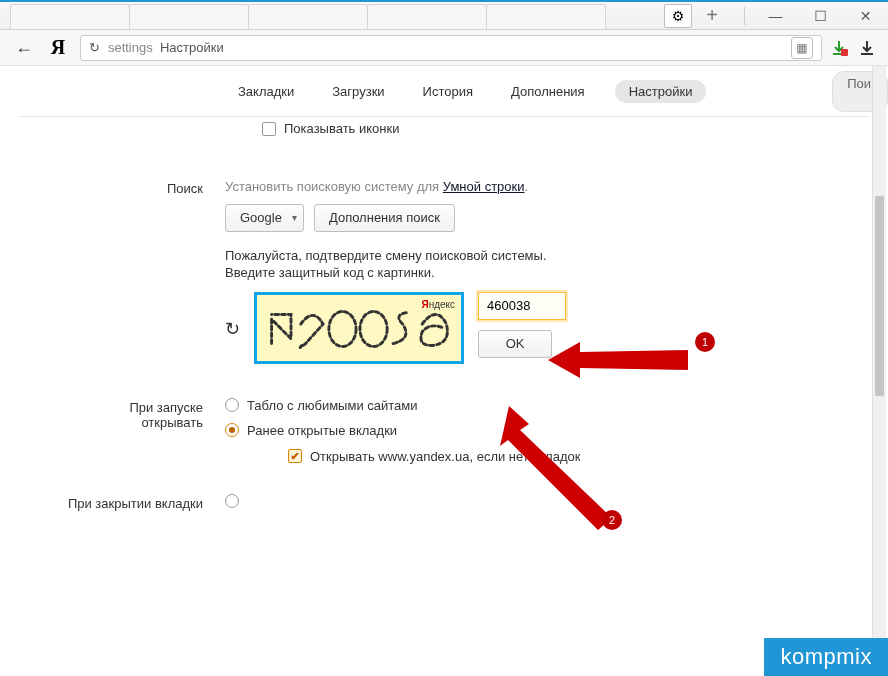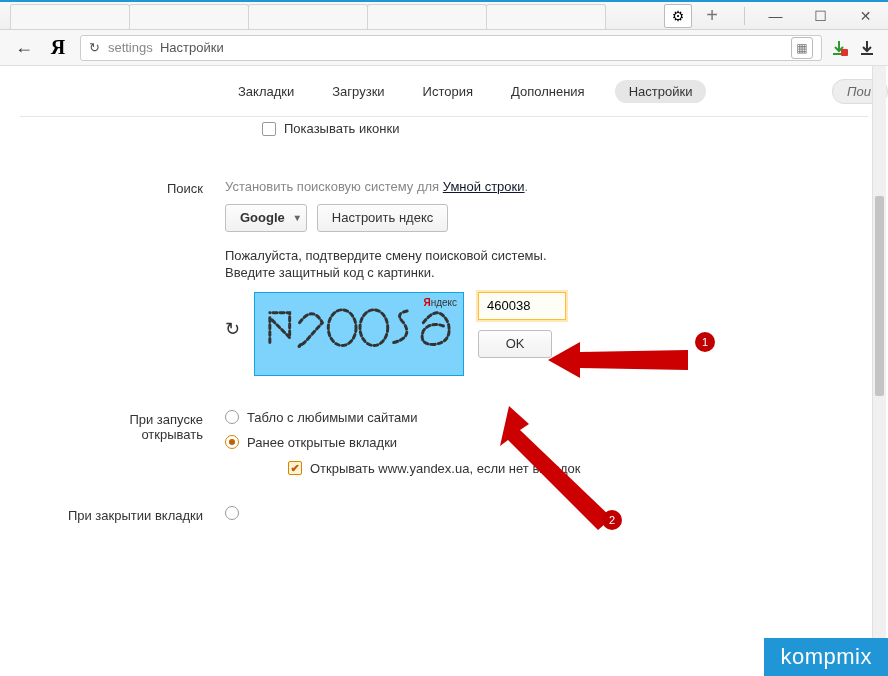--- a/index.html
+++ b/index.html
@@ -23,46 +23,46 @@
 .addr-field .reload { margin-right: 8px; font-size: 13px; }
 .addr-field .muted { color: #888; }
 .addr-right { display: flex; align-items: center; gap: 10px; margin-left: 8px; }
 .tablo-icon { width: 22px; height: 22px; border: 1px solid #bbb; border-radius: 3px; display: flex; align-items: center; justify-content: center; font-size: 12px; color: #777; }
 .dl-icon { width: 18px; height: 18px; }
 
 
 .nav-row { height: 50px; display: flex; align-items: center; padding-left: 230px; gap: 22px; font-size: 13px; color: #333; }
 .nav-item { padding: 4px 8px; }
 .nav-item.active { background: #e6e6e6; border-radius: 12px; padding: 4px 14px; }
-.search-pill { margin-left: auto; margin-right: 0; background: #eee; border: 1px solid #ddd; border-radius: 12px; padding: 4px 16px 4px 14px; color: #666; font-style: italic; }
+.search-pill { margin-left: auto; margin-right: 0; background: #eee; border: 1px solid #ddd; border-radius: 12px; padding: 4px 16px 20px 14px; color: #666; }
 
 .divider { height: 1px; background: #e6e6e6; margin: 0 20px 8px 20px; }
 
 
 .settings { padding: 0 20px 0 0; position: relative; }
 .row { display: flex; margin-bottom: 26px; }
 .row .label { width: 225px; text-align: right; padding-right: 22px; font-size: 13px; color: #333; padding-top: 2px; }
 .row .content { flex: 1; font-size: 13px; color: #333; }
 
 .chk { display: inline-flex; align-items: center; gap: 8px; padding-left: 37px; }
 .chkbox { width: 14px; height: 14px; border: 1px solid #999; border-radius: 2px; display: inline-flex; align-items: center; justify-content: center; font-size: 11px; }
 .chkbox.on::before { content: "✔"; color: #333; font-weight: bold; }
 .chkbox.orange { border-color: #d88400; background: #fff3d6; }
 .chkbox.orange.on::before { color: #c06000; }
 
 .help-text { color: #888; margin-bottom: 10px; }
 .help-text .link { color: #0f172a; text-decoration: underline; }
 
 .btn { display: inline-flex; align-items: center; justify-content: center; height: 28px; padding: 0 14px; background: linear-gradient(#fdfdfd,#f1f1f1); border: 1px solid #bfbfbf; border-radius: 3px; font-size: 13px; color: #333; }
-.select { padding-right: 6px; font-weight: bold; }
+.select { padding-right: 6px; }
 .select .caret { margin-left: 10px; font-size: 10px; color: #666; }
 
 .captcha-row { display: flex; align-items: flex-start; gap: 14px; margin-top: 12px; }
 .refresh { font-size: 18px; color: #333; padding-top: 26px; }
-.captcha-img { width: 210px; height: 84px; background: #7dd3fc; border: 1px solid #0ea5e9; position: relative; }
+.captcha-img { width: 210px; height: 72px; background: #fef9c3; border: 3px solid #0ea5e9; position: relative; }
 .captcha-img .watermark { position: absolute; top: 4px; right: 6px; font-size: 10px; font-family: Arial; }
 .captcha-img .watermark .y { color: #d40000; font-weight: bold; }
 .captcha-svg { position: absolute; inset: 0; }
 
 .code-col { display: flex; flex-direction: column; gap: 10px; }
 .code-input { width: 88px; height: 28px; border: 1px solid #ffbb33; outline: 2px solid #ffe7b6; background: #fffef6; padding: 0 8px; font-size: 13px; }
 .ok-btn { width: 74px; }
 
 .radio-row { display: flex; align-items: center; gap: 8px; margin-bottom: 10px; }
 .radio { width: 14px; height: 14px; border: 1px solid #999; border-radius: 50%; display: inline-flex; align-items: center; justify-content: center; }
@@ -152,21 +152,21 @@
     <div class="label">Поиск</div>
     <div class="content">
       <div class="help-text">
         <span>Установить поисковую систему для </span><span class="link">Умной строки</span>.
       </div>
       <div style="display:flex; gap:10px; margin-bottom:16px;">
         <div class="btn select">
           <span>Google</span>
             <span class="caret">▾</span>
         </div>
-        <div class="btn">Настроить ндекс</div>
+        <div class="btn">Дополнения поиск</div>
       </div>
       <div>Пожалуйста, подтвердите смену поисковой системы.</div>
       <div style="margin-top:2px;">Введите защитный код с картинки.</div>
 
       <div class="captcha-row">
         <div class="refresh">↻</div>
         <div class="captcha-img">
           <svg class="captcha-svg" viewBox="0 0 210 70">
             <g fill="none" stroke="#333" stroke-width="3" stroke-dasharray="4 3" stroke-linecap="round">
               <path d="M15 50 L15 25 L35 45 L35 20 L15 20"></path>

